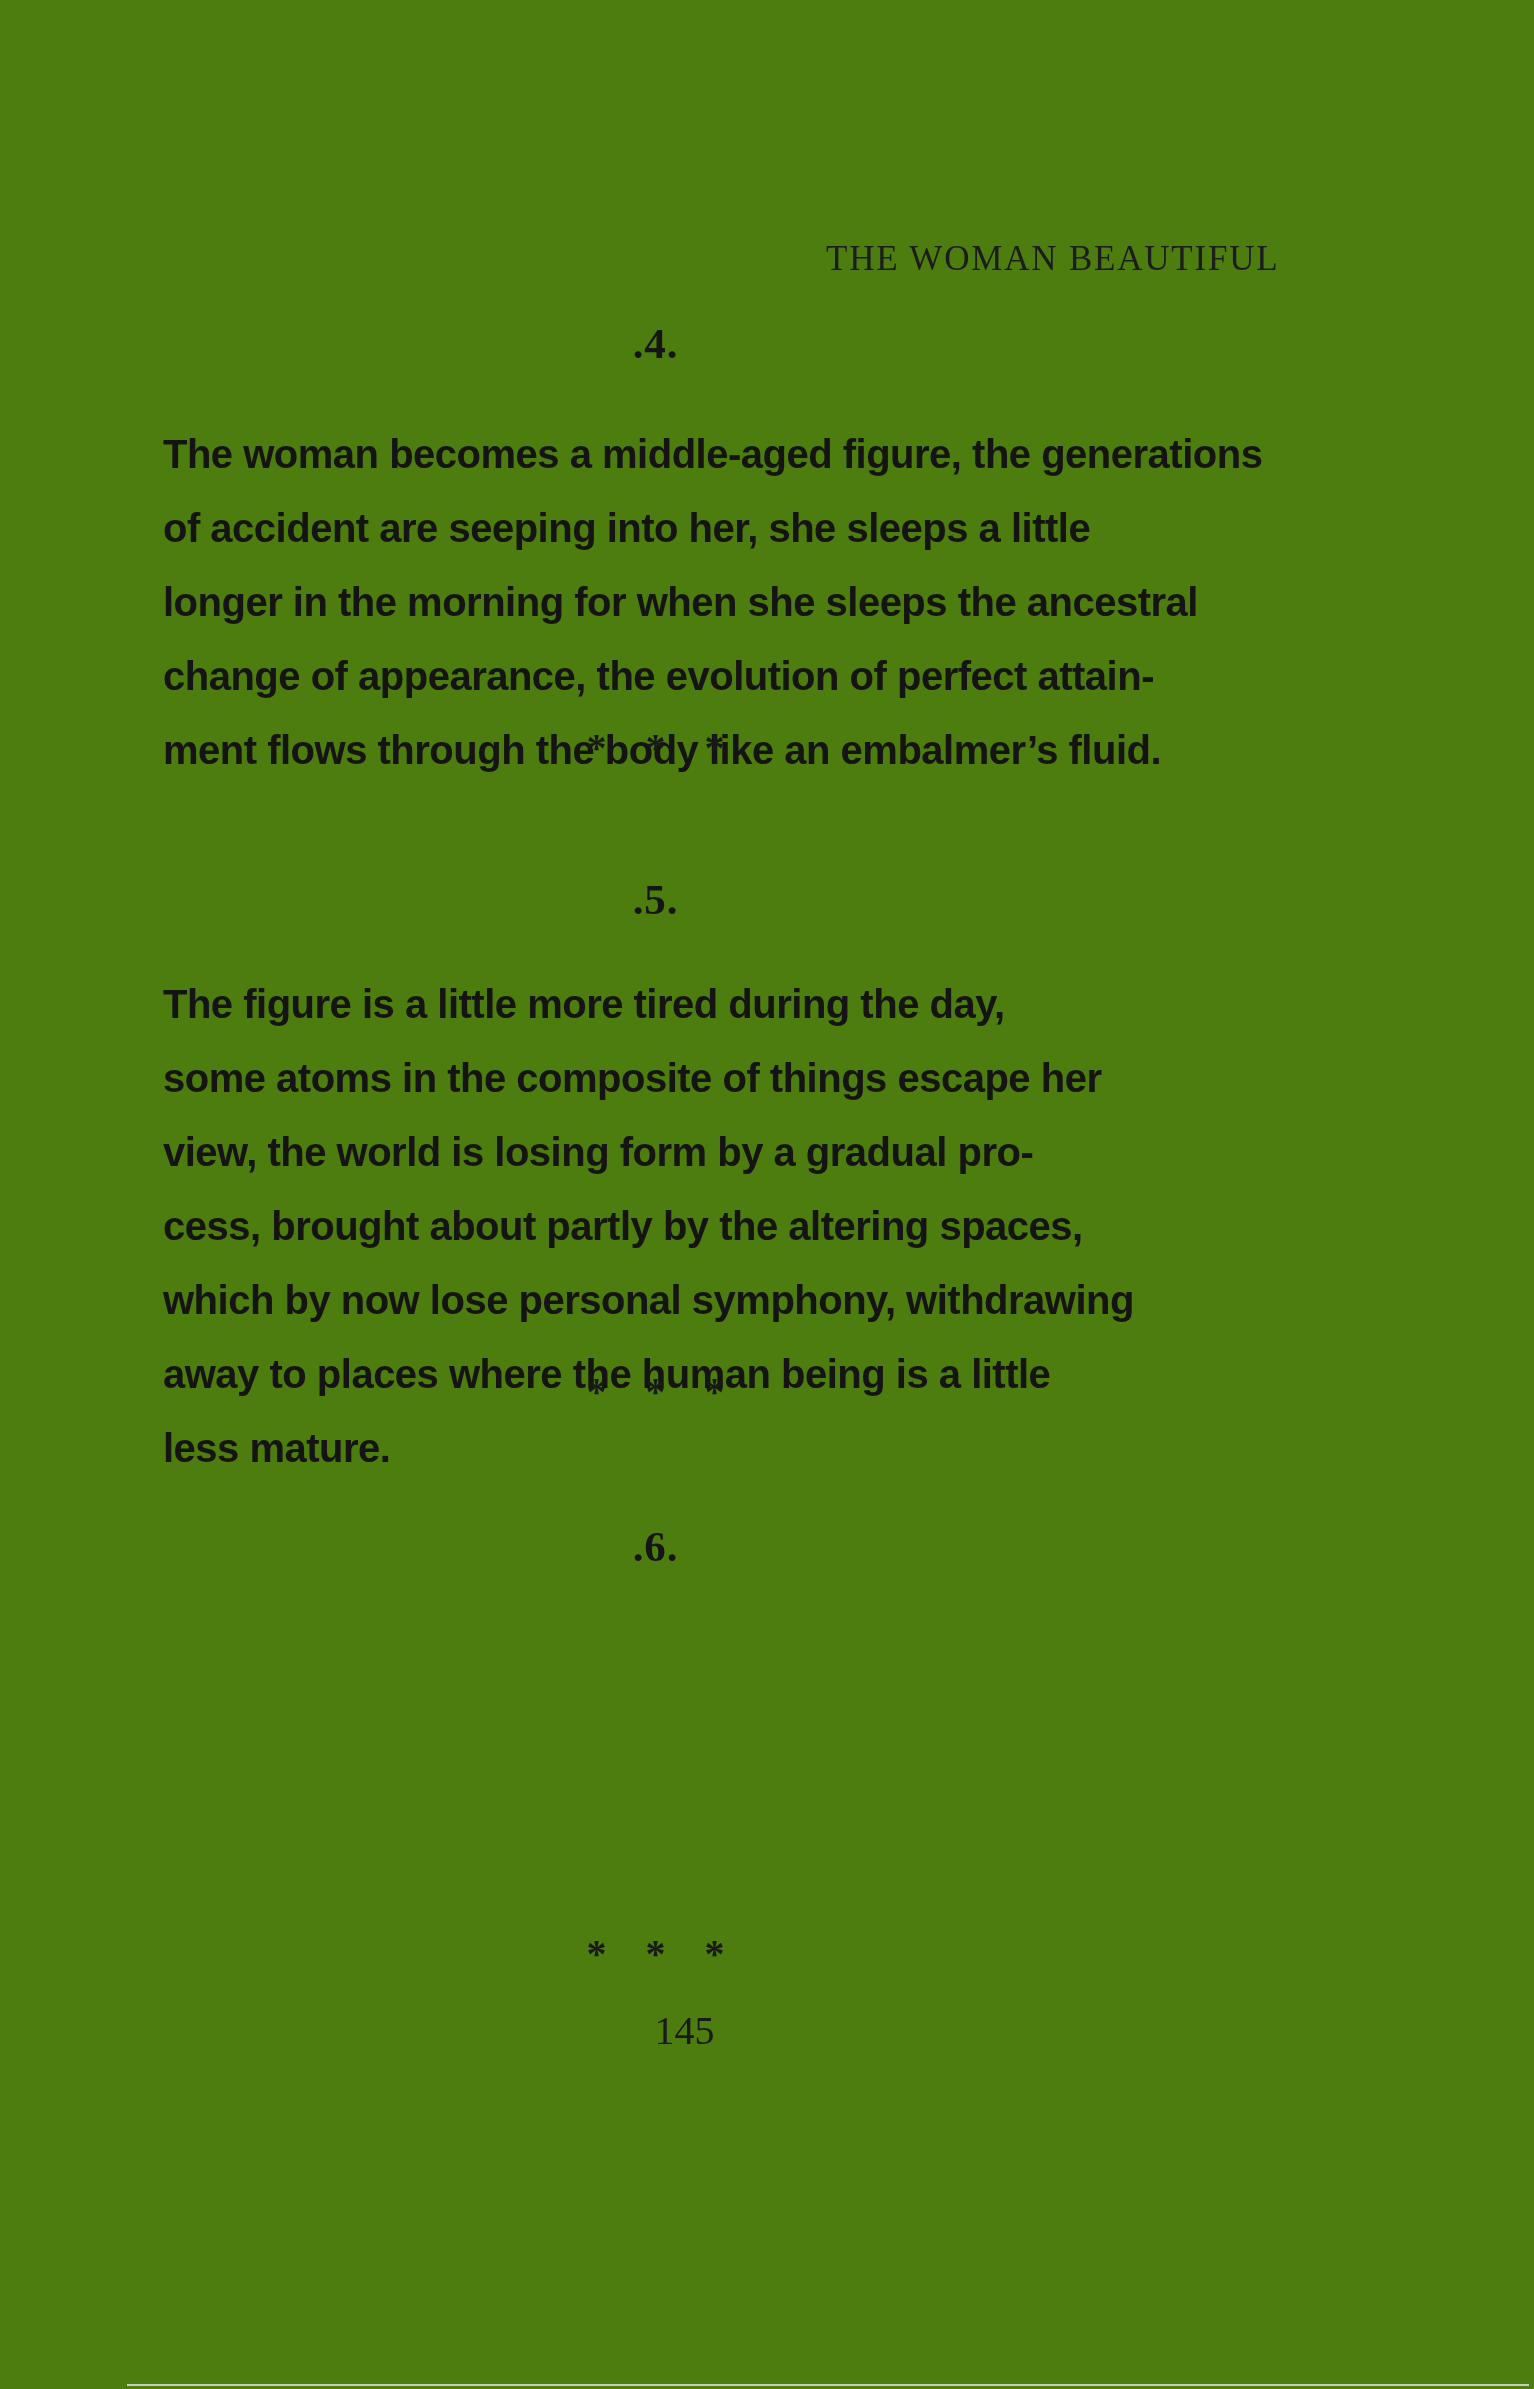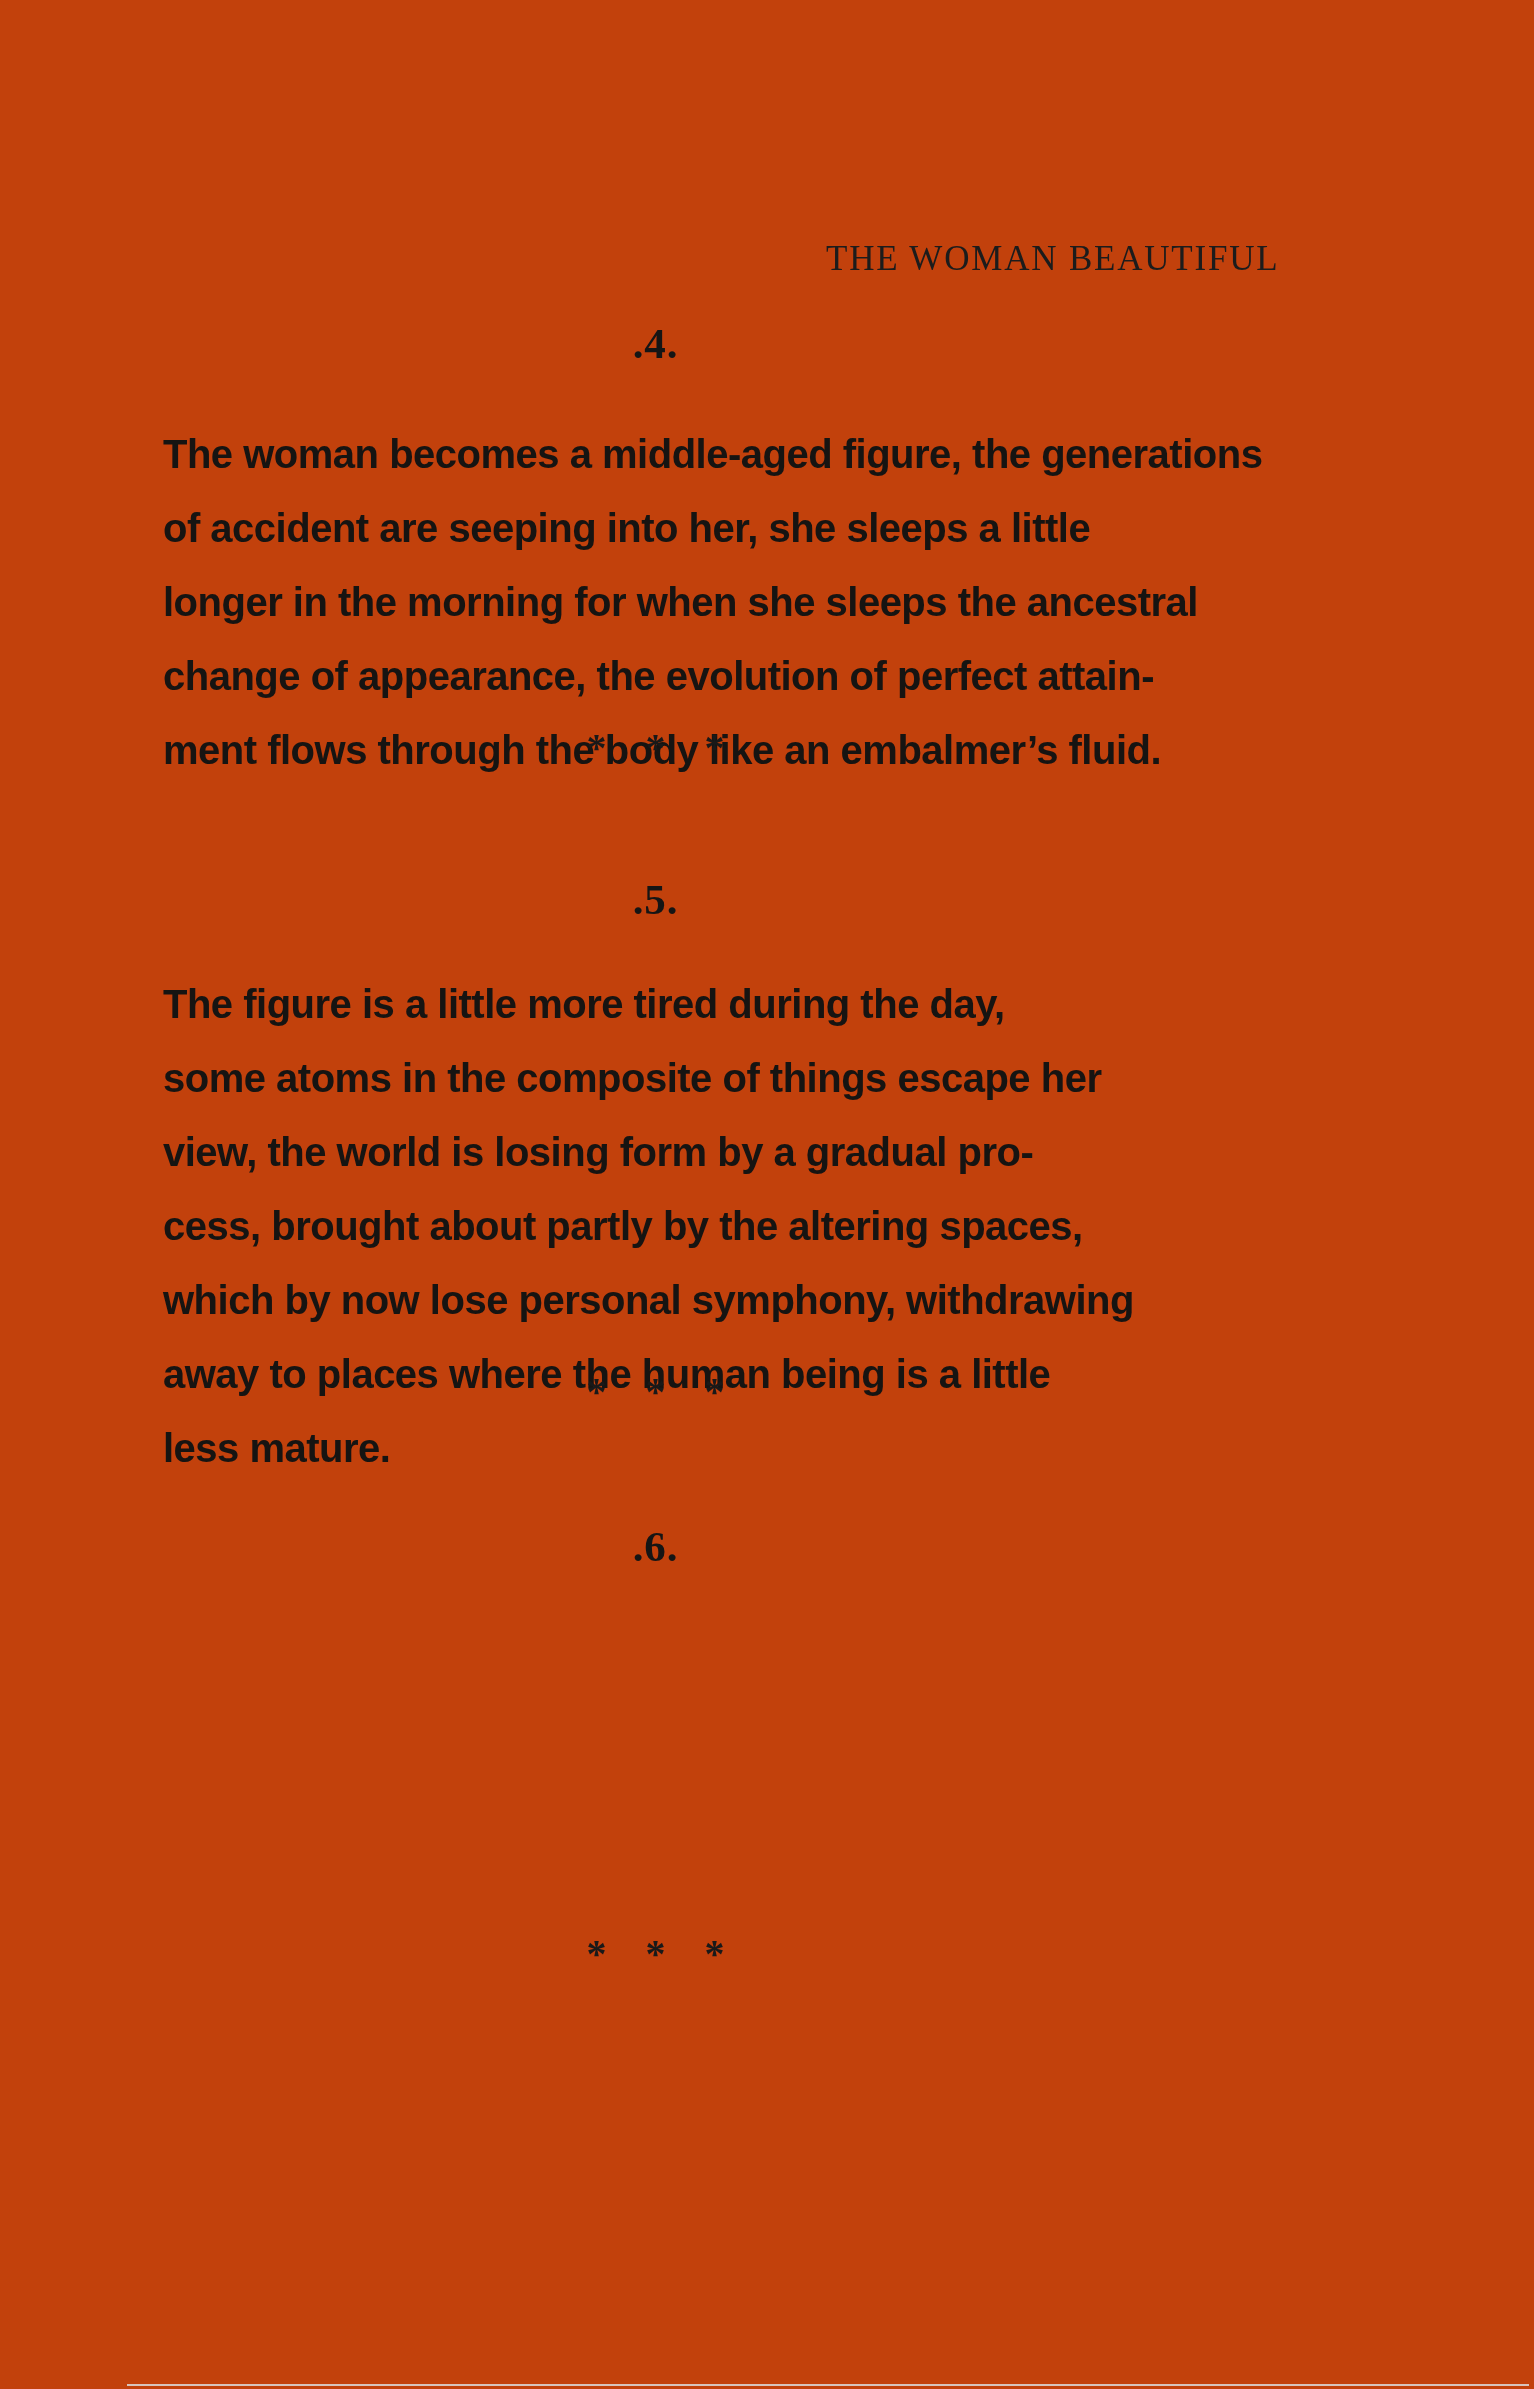--- a/index.html
+++ b/index.html
@@ -4,21 +4,21 @@
 <style>
   html, body {
     margin: 0;
     padding: 0;
     background: #ffffff;
   }
   .page {
     position: relative;
     width: 1535px;
     height: 2389px;
-    background: #c2410c;
+    background: #4d7c0f;
     overflow: hidden;
     font-family: "Liberation Serif", serif;
   }
   .running-header {
     position: absolute;
     left: 826px;
     top: 239px;
     font-family: "Liberation Serif", serif;
     font-size: 35px;
     letter-spacing: 1.8px;
@@ -125,18 +125,19 @@
 away to places where the human being is a little
 less mature.</p>
 
   <div class="centered-band stars stars-2">* * *</div>
 
   <div class="centered-band sec-num sec-num-6">.6.</div>
 
 
   <div class="centered-band stars stars-3">* * *</div>
 
+  <div class="page-number-band">145</div>
 
 
   <div class="bottom-scan-line"></div>
 
 </div>
 
 
 </body></html>

